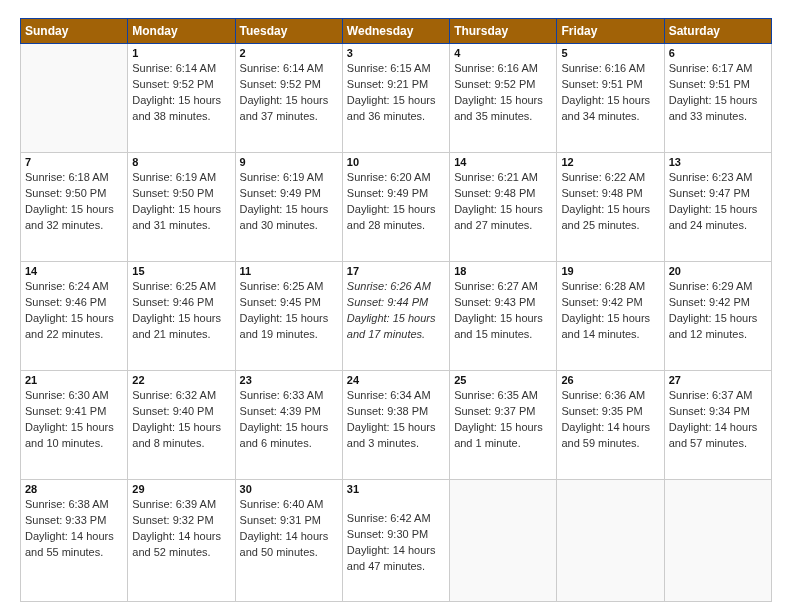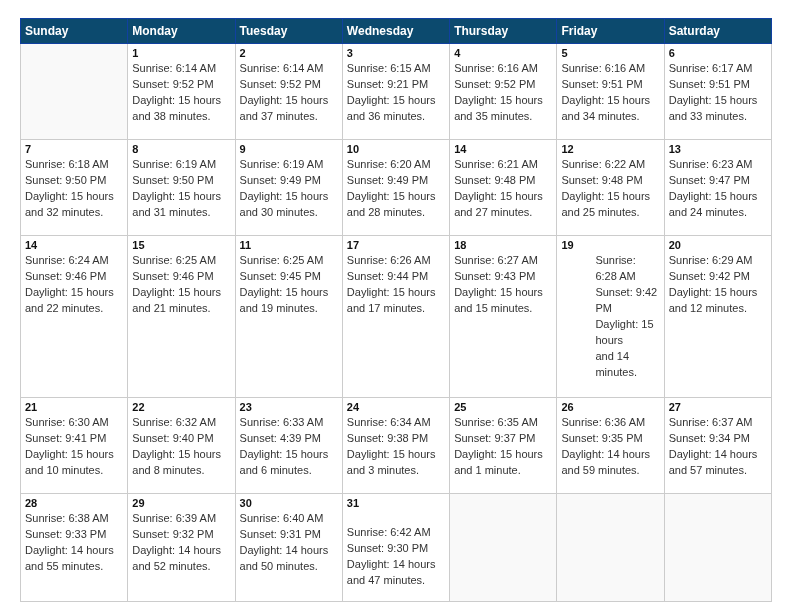--- a/index.html
+++ b/index.html
@@ -43,21 +43,21 @@
       margin-top: 2px;
     }
     .calendar {
       flex: 1;
       border: 1px solid #ccc;
       border-collapse: collapse;
       width: 100%;
       table-layout: fixed;
     }
     .calendar th {
-      background: #0c4a6e;
+      background: #a16207;
       color: #fff;
       font-size: 12px;
       font-weight: bold;
       padding: 5px 4px;
       text-align: left;
       border: 1px solid #1040a0;
     }
     .calendar td {
       border: 1px solid #ccc;
       vertical-align: top;
@@ -213,35 +213,35 @@
           </td>
           <td>
             <span class="day-num">11</span>
             <div class="day-info" style="white-space: pre-line;">Sunrise: 6:25 AM
 Sunset: 9:45 PM
 Daylight: 15 hours
 and 19 minutes.</div>
           </td>
           <td>
             <span class="day-num">17</span>
-            <div class="day-info" style="white-space: pre-line;">Sunrise: 6:26 AM
+            <div class="day-info" style="white-space: pre-line; font-style: italic;">Sunrise: 6:26 AM
 Sunset: 9:44 PM
 Daylight: 15 hours
 and 17 minutes.</div>
           </td>
           <td>
             <span class="day-num">18</span>
             <div class="day-info" style="white-space: pre-line;">Sunrise: 6:27 AM
 Sunset: 9:43 PM
 Daylight: 15 hours
 and 15 minutes.</div>
           </td>
           <td>
             <span class="day-num">19</span>
-            <div class="day-info" style="white-space: pre-line; margin-left: 34px;">Sunrise: 6:28 AM
+            <div class="day-info" style="white-space: pre-line;">Sunrise: 6:28 AM
 Sunset: 9:42 PM
 Daylight: 15 hours
 and 14 minutes.</div>
           </td>
           <td>
             <span class="day-num">20</span>
             <div class="day-info" style="white-space: pre-line;">Sunrise: 6:29 AM
 Sunset: 9:42 PM
 Daylight: 15 hours
 and 12 minutes.</div>

